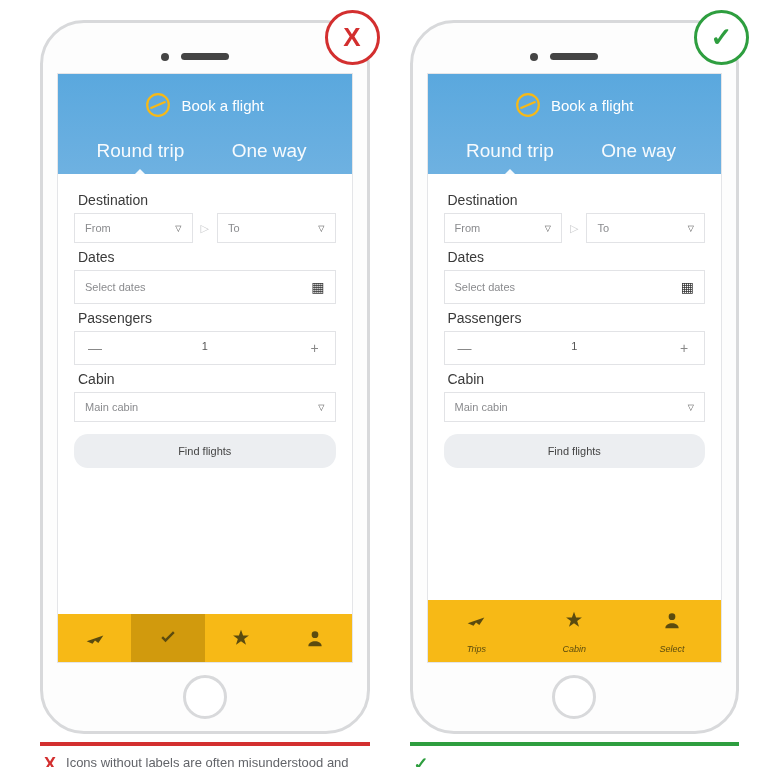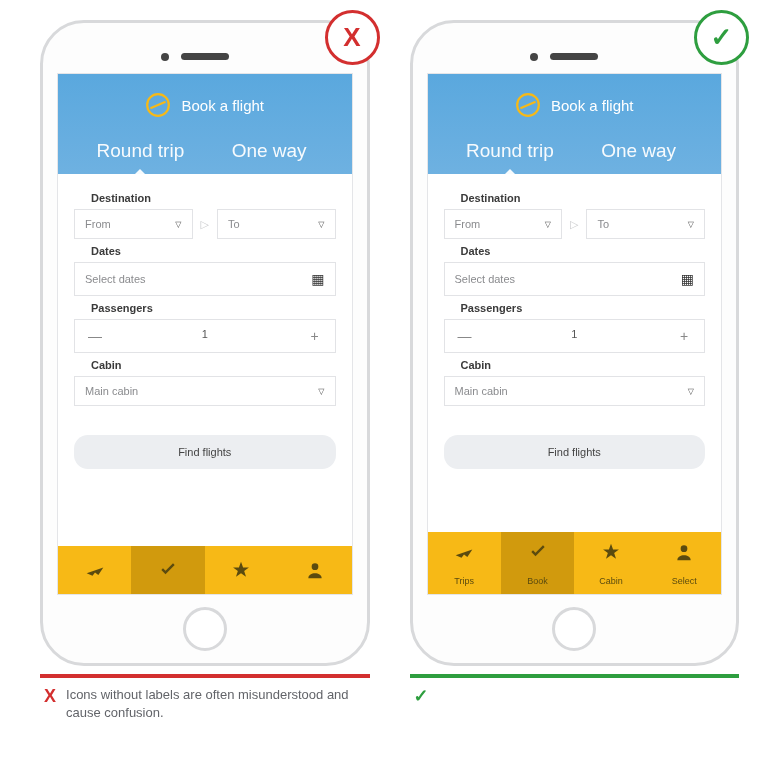--- a/index.html
+++ b/index.html
@@ -60,21 +60,21 @@
     bottom: 12px; left: 50%; transform: translateX(-50%);
     width: 44px; height: 44px; border-radius: 50%;
     border: 3px solid #d8d9db;
     background: #fff;
   }
   .screen {
     background: #fff;
     border: 1px solid #e4e5e8;
     overflow: hidden;
     display: flex; flex-direction: column;
-    height: 522px;
+    height: 590px;
   }
   .header {
     background: linear-gradient(#5aa8de, #6eb1e1);
     color: #fff;
     padding: 14px 0 0;
   }
   .title-row {
     display: flex; align-items: center; justify-content: center; gap: 10px;
     padding: 4px 0 14px;
   }
@@ -87,45 +87,45 @@
   .tab.active::after {
     content: ""; position: absolute; bottom: -1px; left: 50%; transform: translateX(-50%);
     width: 0; height: 0; border-left: 6px solid transparent; border-right: 6px solid transparent;
     border-bottom: 6px solid #fff;
   }
   .form {
     padding: 12px 16px 10px;
     flex: 1; overflow: hidden;
     font-size: 11px; color: #555;
   }
-  .label { font-size: 11px; color: #3a3a3a; margin: 6px 17px 5px; font-weight: 700; }
+  .label { font-size: 14px; color: #3a3a3a; margin: 6px 4px 5px; font-weight: 400; }
   .field {
     border: 1px solid #e2e3e6; background: #fff;
     padding: 8px 10px; display: flex; align-items: center; justify-content: space-between;
     font-size: 11px; color: #8a8b8e;
   }
   .row2 { display: flex; align-items: center; gap: 6px; }
   .row2 .field { flex: 1; }
   .swap { color: #c9cacc; font-size: 11px; padding: 0 2px; }
   .tri { font-size: 8px; color: #555; }
   .passengers { display: flex; border: 1px solid #e2e3e6; }
   .passengers .btn { flex: 0 0 40px; text-align: center; padding: 8px 0; color: #888; font-size: 14px; cursor:pointer;}
   .passengers .val { flex: 1; text-align: center; padding: 8px 0; font-size: 11px; color: #555;}
   .find {
-    margin-top: 29px;
+    margin-top: 12px;
     background: #eceef1; text-align: center; padding: 11px 0;
     font-size: 11px; color: #444; cursor:pointer;border-radius:14px;
   }
   .nav {
     display: flex; background: #f7b916;
   }
   .nav-item {
     flex: 1; text-align: center; padding: 10px 0 8px;
     color: #5b4b0f; font-size: 9px; cursor:pointer;
-    display:flex; flex-direction:column; align-items:center; gap:14px;
+    display:flex; flex-direction:column; align-items:center; gap:14px;font-style:italic;
   }
   .nav-item.active { background: #d19a0d; }
   .nav-item svg { width: 20px; height: 20px; fill: #5b4b0f; }
   .nolabel .nav-item { padding: 14px 0; }
   .caption-bar { height: 4px; margin-top: 8px; }
   .bad-bar { background: #d32f2f; }
   .good-bar { background: #2e9e3f; }
   .caption {
     display: flex; gap: 10px; align-items: flex-start;
     margin-top: 8px; font-size: 13px; color: #626469; line-height: 1.4;
@@ -274,26 +274,20 @@
             </div>
           <div class="find">Find flights</div>
         </div>
         <div class="nav">
           <div class="nav-item">
               <svg viewBox="0 0 24 24">
                 <path d="M2 16l20-7-6 9-4-3-3 4z"></path>
               </svg>
               <span>Trips</span>
             </div>
-          <div class="nav-item active">
-              <svg viewBox="0 0 24 24">
-                <path d="M4 12l5 5L20 6l-2-2-9 9-3-3z"></path>
-              </svg>
-              <span>Book</span>
-            </div>
           <div class="nav-item">
               <svg viewBox="0 0 24 24">
                 <path d="M12 2l2.5 7h7l-5.7 4.2 2.2 7L12 16l-6 4.2 2.2-7L2.5 9h7z"></path>
               </svg>
               <span>Cabin</span>
             </div>
           <div class="nav-item">
               <svg viewBox="0 0 24 24">
                 <circle cx="12" cy="8" r="4"></circle>
                 <path d="M4 22c0-4 4-6 8-6s8 2 8 6z"></path>

